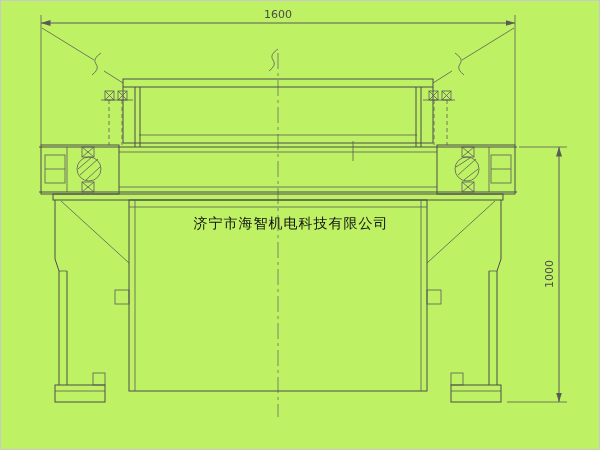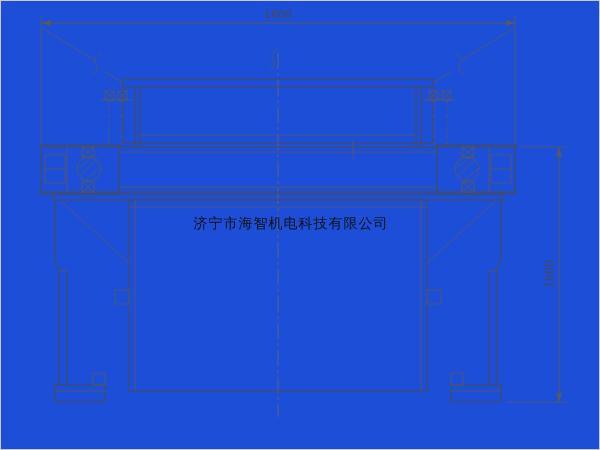--- a/index.html
+++ b/index.html
@@ -1,18 +1,18 @@
 <!DOCTYPE html>
 <html><head>
 <meta charset="utf-8">
 <style>
   html,body{margin:0;padding:0;background:#ffffff;}
   body{display:flex;align-items:flex-start;justify-content:flex-start;
        font-family:"DejaVu Sans", sans-serif;}
-  .frame{width:598px;height:448px;border:1px solid #c9c9c9;background:#1d4ed8;
+  .frame{width:598px;height:448px;border:1px solid #c9c9c9;background:#bef264;
          position:relative;overflow:hidden;}
   svg{position:absolute;left:0;top:0;}
   .ln{fill:none;stroke:#4d4d4d;stroke-width:1;}
   .thin{fill:none;stroke:#5a5a5a;stroke-width:.8;}
   .dim{fill:none;stroke:#5a5a5a;stroke-width:1;}
   .dash{fill:none;stroke:#5a5a5a;stroke-width:.8;stroke-dasharray:4 3;}
   .cl{fill:none;stroke:#6a6a6a;stroke-width:.8;stroke-dasharray:16 4 3 4;}
   .dimtext{font:11px "DejaVu Sans", sans-serif;fill:#4a4a4a;}
   .wm{font:14px "DejaVu Sans", sans-serif;fill:#111111;letter-spacing:1px;}
 </style>

